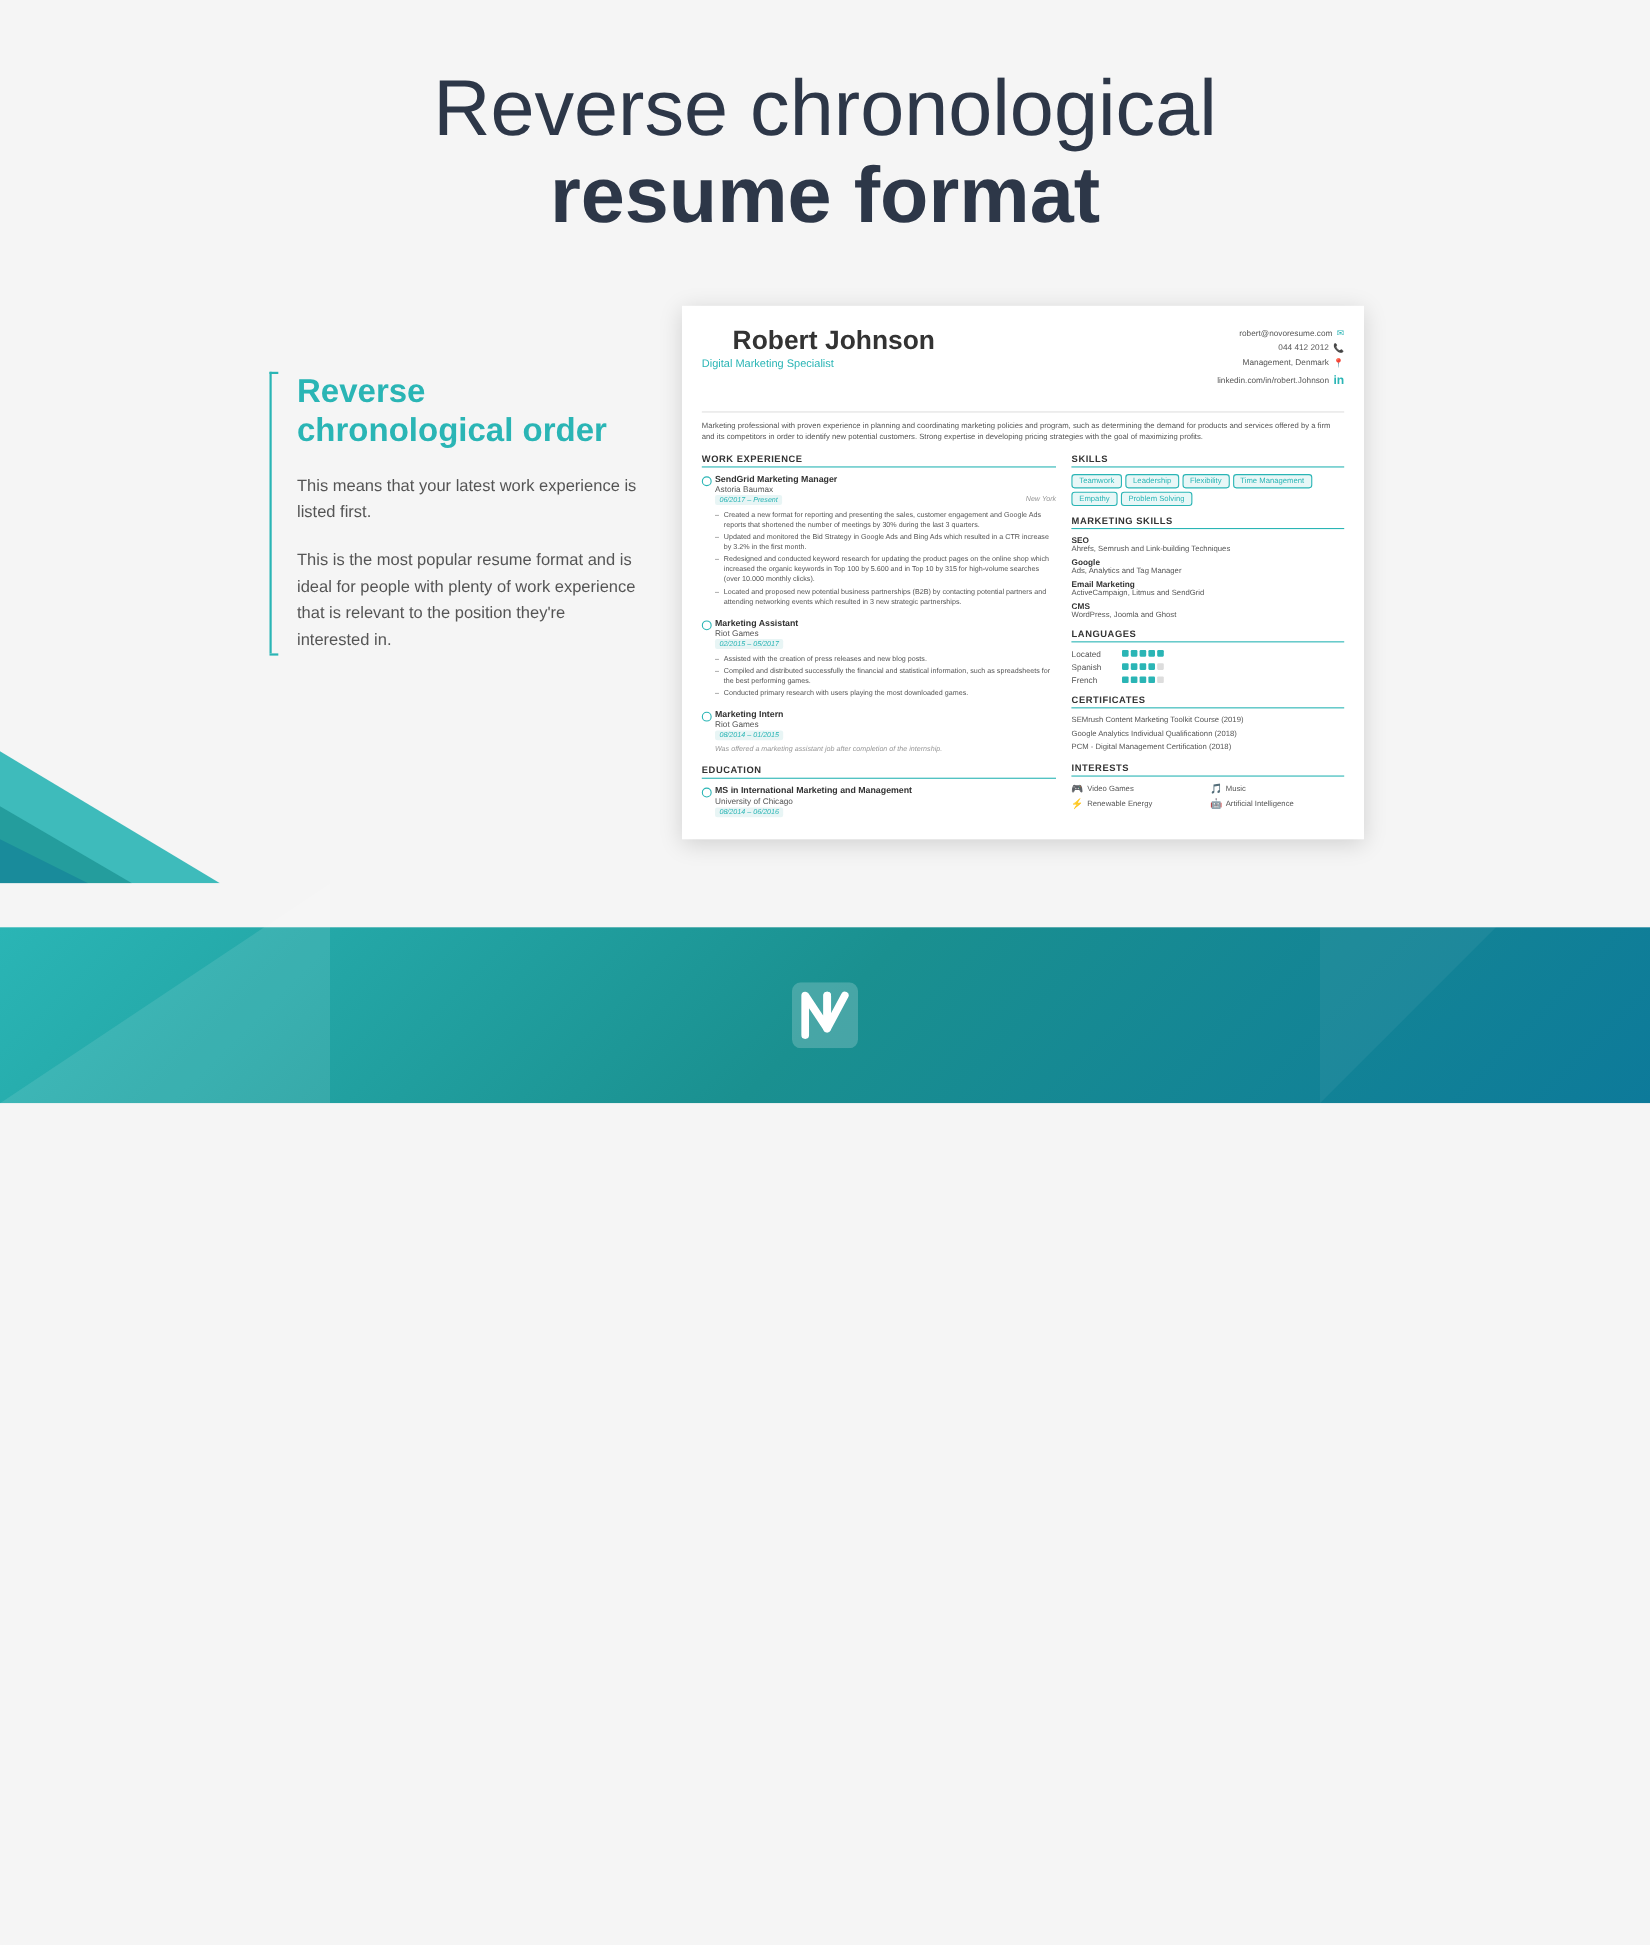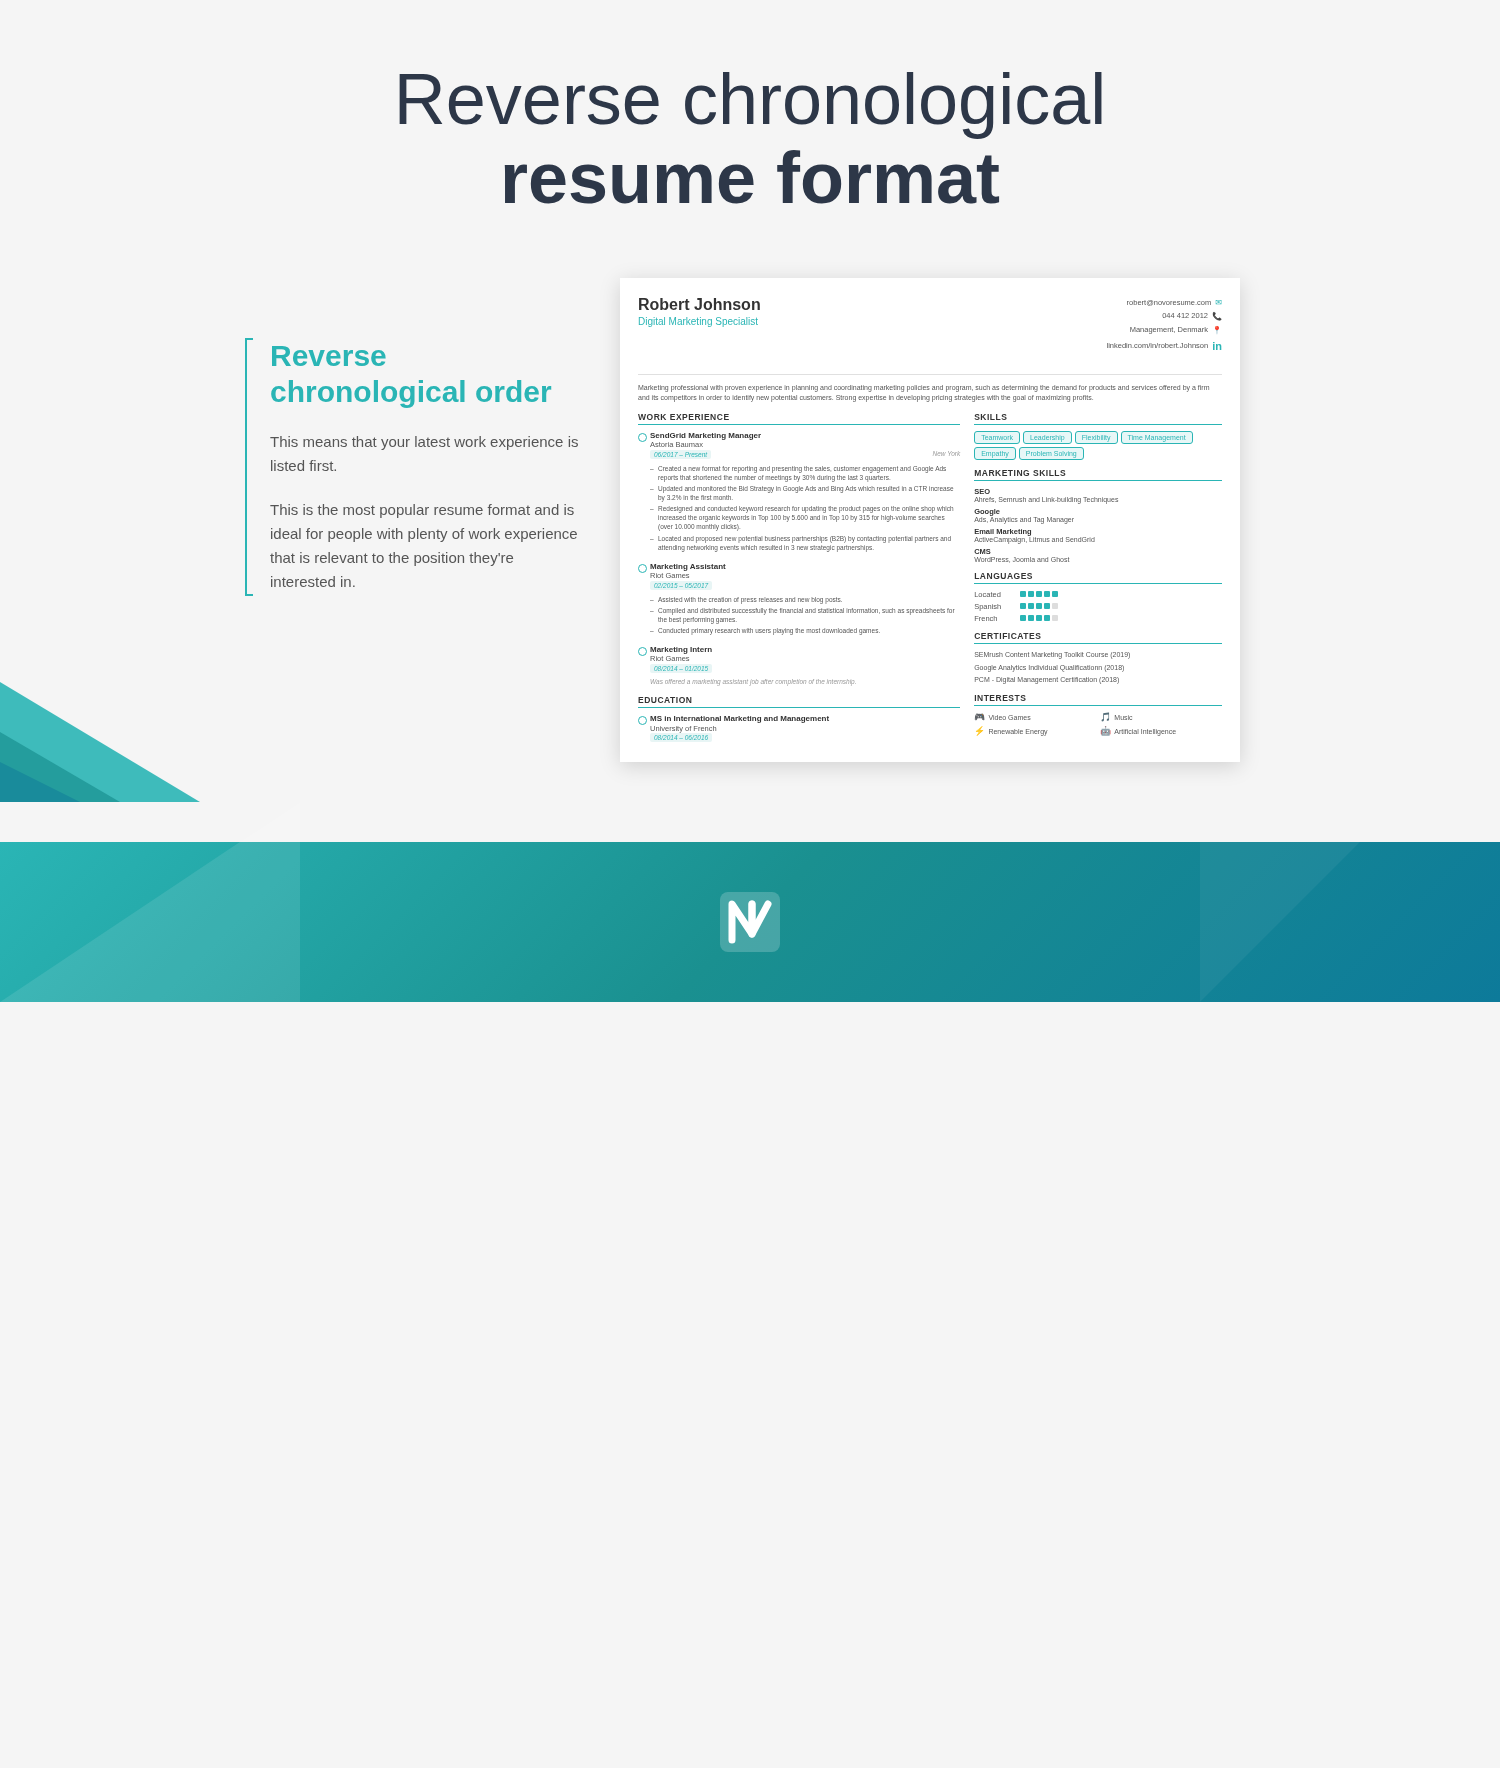--- a/index.html
+++ b/index.html
@@ -107,24 +107,25 @@
     }
 
     
     .resume-header {
       display: flex;
       justify-content: space-between;
       margin-bottom: 10px;
       padding-bottom: 8px;
     }
     .resume-name {
-      font-size: 16px;
+      font-size: 24px;
       font-weight: 700;
       color: #333;
       margin-bottom: 2px;
+      margin-left: 28px;
     }
     .resume-title {
       font-size: 10px;
       color: #2ab5b5;
       font-weight: 500;
     }
     .contact-info {
       text-align: right;
       font-size: 7.5px;
       color: #555;
@@ -507,21 +508,21 @@
                 <span class="date-highlight">08/2014 – 01/2015</span>
               </div>
               <div class="internship-note">Was offered a marketing assistant job after completion of the internship.</div>
             </div>
           </div>
 
           <div style="margin-top:10px;">
             <div class="section-header">EDUCATION</div>
             <div class="education-item">
               <div class="edu-degree">MS in International Marketing and Management</div>
-              <div class="edu-school">University of French</div>
+              <div class="edu-school">University of Chicago</div>
               <span class="date-highlight">08/2014 – 06/2016</span>
             </div>
           </div>
         </div>
 
         <div class="resume-right">
 
           <div>
             <div class="section-header">SKILLS</div>
             <div class="skills-tags">

